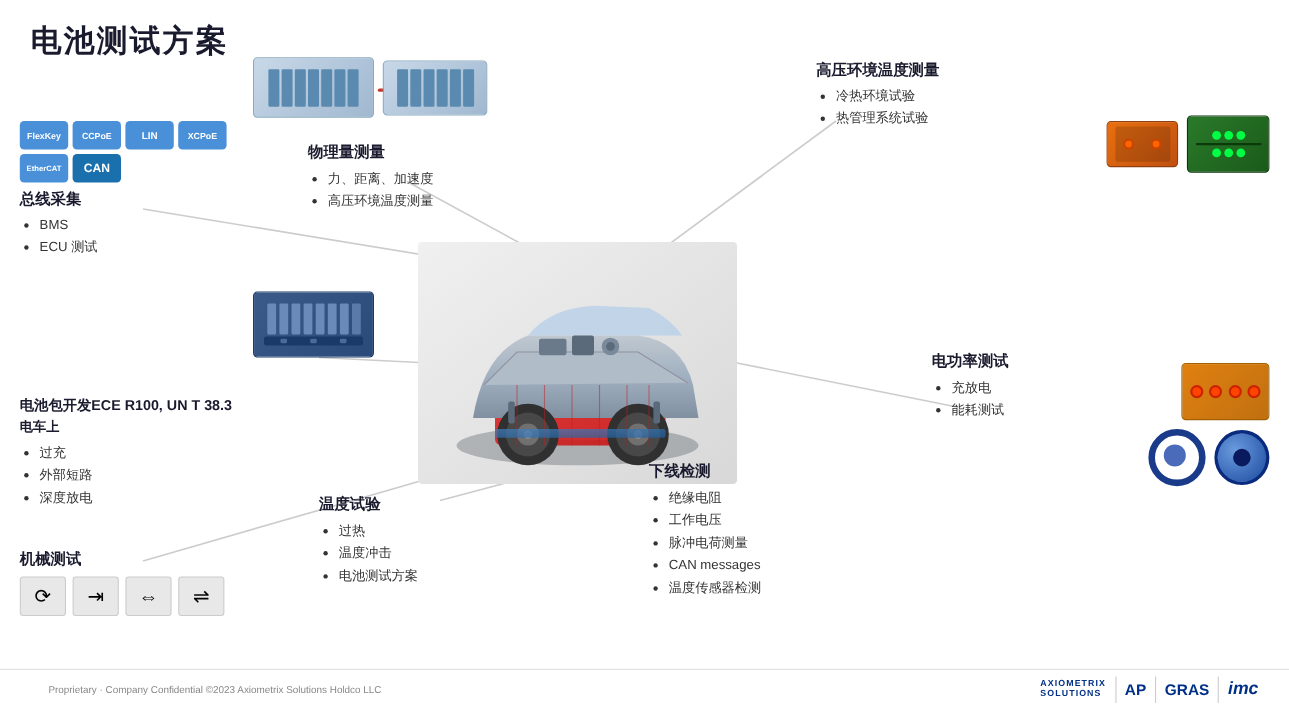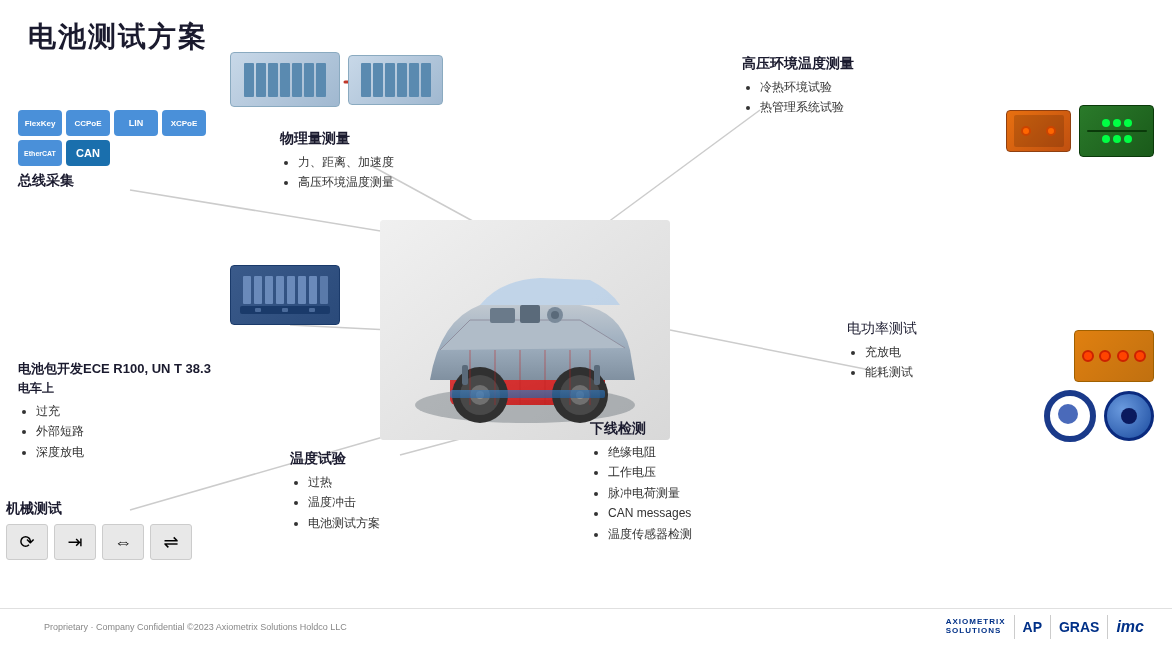--- a/index.html
+++ b/index.html
@@ -236,21 +236,21 @@
       padding-left: 18px;
       font-size: 12px;
       color: #333;
       line-height: 1.7;
     }
 
     
     .mech-section {
       position: absolute;
       top: 500px;
-      left: 6px;
+      left: 18px;
       width: 220px;
     }
     .mech-title {
       font-size: 14px;
       font-weight: 700;
       color: #1a1a2e;
       margin-bottom: 6px;
     }
     .mech-icons {
       display: flex;
@@ -312,21 +312,21 @@
 
     
     .power-section {
       position: absolute;
       top: 320px;
       right: 145px;
       width: 180px;
     }
     .power-title {
       font-size: 14px;
-      font-weight: 400;
+      font-weight: 700;
       color: #1a1a2e;
       margin-bottom: 4px;
     }
     .power-items {
       list-style: disc;
       padding-left: 18px;
       font-size: 12px;
       color: #333;
       line-height: 1.7;
     }
@@ -515,20 +515,24 @@
   <div class="bus-section">
     <div class="bus-icons">
       <div class="bus-icon flexray">FlexKey</div>
       <div class="bus-icon ccp">CCPoE</div>
       <div class="bus-icon lin">LIN</div>
       <div class="bus-icon xcp">XCPoE</div>
       <div class="bus-icon ethercat">EtherCAT</div>
       <div class="bus-icon can">CAN</div>
     </div>
     <div class="bus-title">总线采集</div>
+    <ul class="bus-items">
+      <li>BMS</li>
+      <li>ECU 测试</li>
+    </ul>
   </div>
 
   <div class="hw-image-top">
 
     <div class="hw-box hw-box-main">
       <div class="hw-slots">
         <div class="hw-slot"></div>
         <div class="hw-slot"></div>
         <div class="hw-slot"></div>
         <div class="hw-slot"></div>

